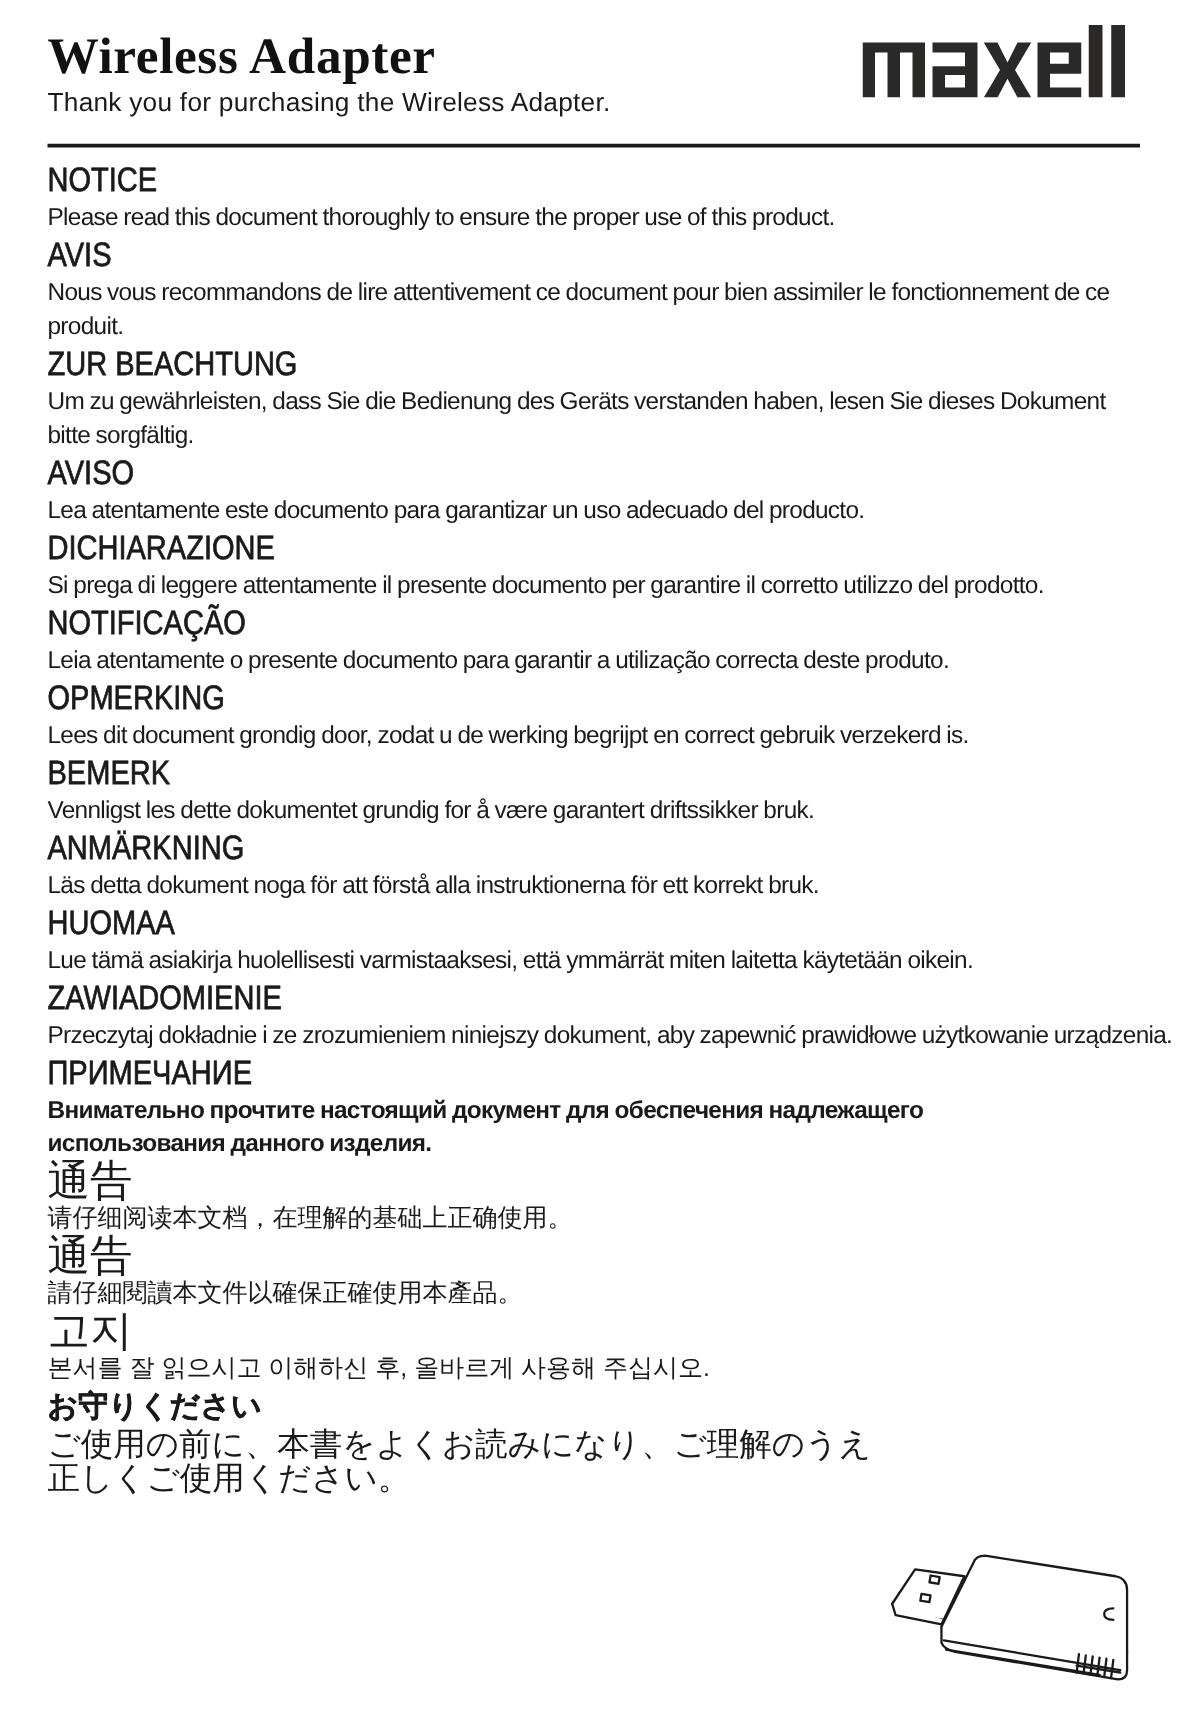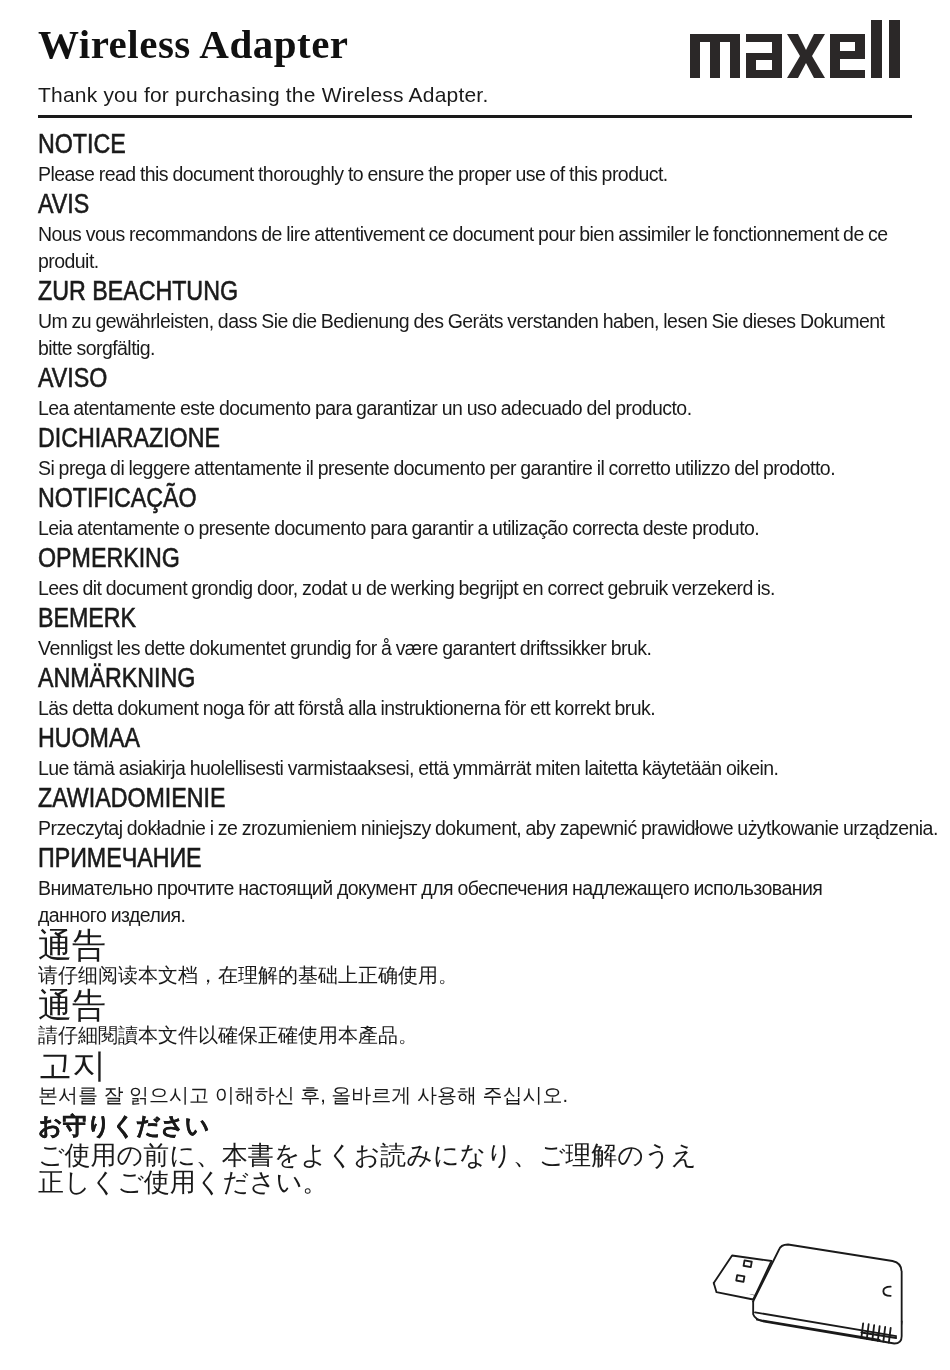--- a/index.html
+++ b/index.html
@@ -1,19 +1,19 @@
 <!DOCTYPE html>
 <html><head>
   <meta charset="utf-8">
   <style>
     html, body { margin: 0; padding: 0; background: #ffffff; }
     body { width: 950px; height: 1370px; position: relative; overflow: hidden; color: #1a1a1a; font-family: "Liberation Sans", "DejaVu Sans", sans-serif; }
     .header { position: absolute; left: 38px; top: 22px; width: 874px; }
     .title { font-family: Liberation Serif, serif; font-weight: bold; font-size: 41px; line-height: 44px; letter-spacing: 0.5px; color: #111; margin: 0; }
-    .subtitle { font-size: 21px; line-height: 26px; margin-top: 16px; color: #1a1a1a; letter-spacing: 0.2px; }
+    .subtitle { font-size: 21px; line-height: 26px; margin-top: 4px; color: #1a1a1a; letter-spacing: 0.2px; }
     .logo { position: absolute; right: 38px; top: 20px; width: 222px; height: 58px; }
     .rule { position: absolute; left: 38px; top: 115px; width: 874px; height: 3px; background: #1a1a1a; }
     .notices { position: absolute; left: 38px; top: 128px; width: 880px; }
     .notice { margin: 0; }
     .n-head { font-family: "Liberation Sans", sans-serif; font-size: 27px; line-height: 33px; font-weight: normal; transform: scaleX(0.86); transform-origin: left; white-space: nowrap; color: #1a1a1a; -webkit-text-stroke: 0.6px #1a1a1a; }
     .n-body { font-size: 19.5px; line-height: 27px; transform-origin: left; color: #1a1a1a; letter-spacing: -0.55px; word-spacing: -0.5px; }
     .n-body.cjk { letter-spacing: 0; word-spacing: 0; font-size: 20px; }
     .n-head.cjk { -webkit-text-stroke: 0; font-size: 34px; transform: none; }
     .n-head.jp { font-weight: bold; -webkit-text-stroke: 0.3px #1a1a1a; transform: none; font-size: 24px; }
     .n-body.jp { font-size: 26px; line-height: 27px; letter-spacing: 0; }
@@ -85,21 +85,21 @@
   <div class="notice">
     <div class="n-head">HUOMAA</div>
     <div class="n-body">Lue tämä asiakirja huolellisesti varmistaaksesi, että ymmärrät miten laitetta käytetään oikein.</div>
   </div>
   <div class="notice">
     <div class="n-head">ZAWIADOMIENIE</div>
     <div class="n-body" style="white-space:nowrap;">Przeczytaj dokładnie i ze zrozumieniem niniejszy dokument, aby zapewnić prawidłowe użytkowanie urządzenia.</div>
   </div>
   <div class="notice">
     <div class="n-head">ПРИМЕЧАНИЕ</div>
-    <div class="n-body" style="width:840px;">Внимательно прочтите настоящий документ для обеспечения надлежащего использования данного изделия.</div>
+    <div class="n-body" style="width:840px;font-weight:bold;">Внимательно прочтите настоящий документ для обеспечения надлежащего использования данного изделия.</div>
   </div>
   <div class="notice">
     <div class="n-head cjk">通告</div>
     <div class="n-body cjk">请仔细阅读本文档，在理解的基础上正确使用。</div>
   </div>
   <div class="notice">
     <div class="n-head cjk">通告</div>
     <div class="n-body cjk">請仔細閱讀本文件以確保正確使用本產品。</div>
   </div>
   <div class="notice">

